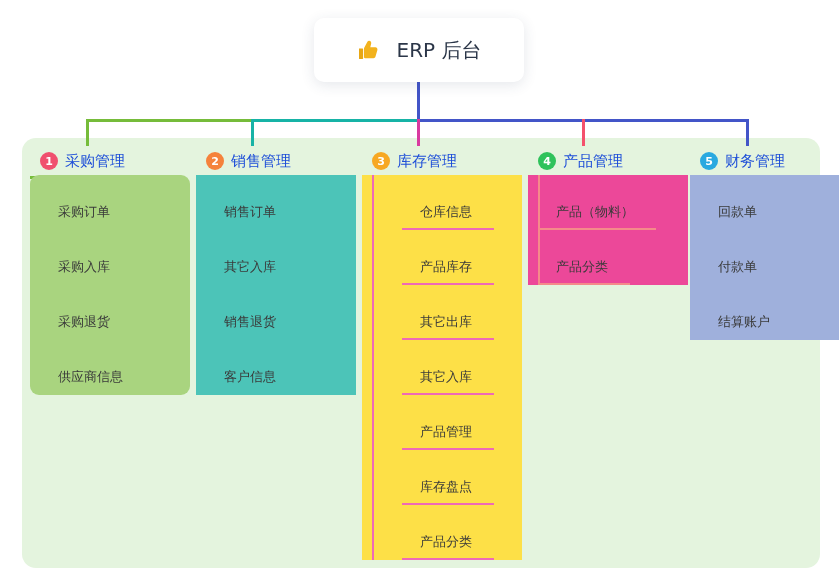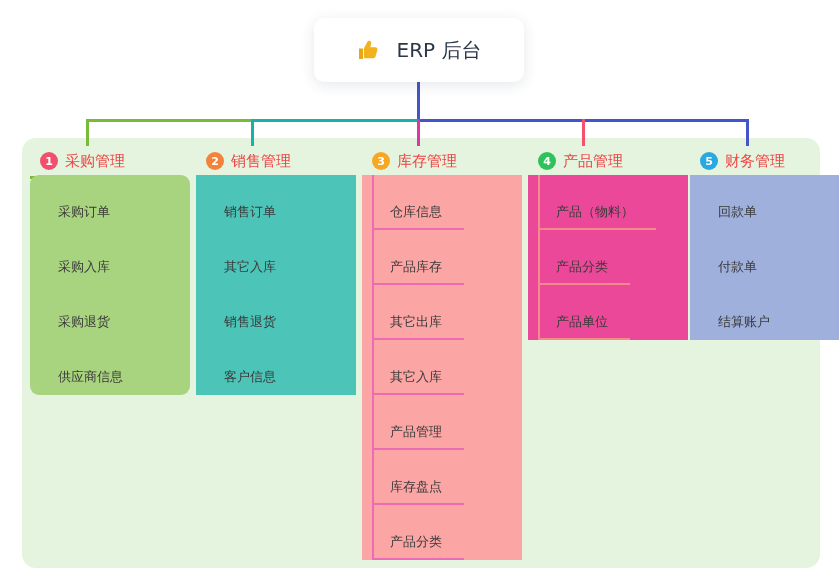--- a/index.html
+++ b/index.html
@@ -29,38 +29,38 @@
   .c-blue{background:#4355c8;}
   .c-magenta{background:#d93aa0;}
   .c-red{background:#f4516c;}
   
   .branch{position:absolute;top:149px;width:160px;z-index:2;}
   .bhead{display:flex;align-items:center;gap:7px;padding-left:10px;height:24px;cursor:default;}
   .badge{
     width:18px;height:18px;border-radius:50%;color:#fff;font-size:11px;
     display:flex;align-items:center;justify-content:center;flex:0 0 18px;font-weight:bold;
   }
-  .blabel{font-size:15px;color:#ef4444;font-weight:500;white-space:nowrap;}
+  .blabel{font-size:15px;color:#1d4ed8;font-weight:500;white-space:nowrap;}
   .bline{width:118px;height:3px;margin-top:3px;}
   .children{position:relative;margin-top:-4px;}
   .children::before{
     content:"";position:absolute;left:10px;top:0;bottom:0;width:2px;background:inherit;
   }
   .child{height:55px;display:flex;align-items:flex-end;}
   .child span{
     display:inline-block;margin-left:10px;padding:0 22px 7px 18px;
     font-size:13px;color:#3a3a3a;white-space:nowrap;border-bottom:2px solid #000;
   }
   
   .b1 .badge{background:#f0506e;} .b1 .bline{background:#76bc3a;}
   .b1 .children{background:#a9d47f;border-radius:9px;} .b1 .child span{border-color:#a9d47f;}
   .b2 .badge{background:#f5823b;} .b2 .bline{background:#17b3a6;}
   .b2 .children{background:#4cc4b8;} .b2 .child span{border-color:#4cc4b8;}
   .b3 .badge{background:#f7a823;} .b3 .bline{background:#d93aa0;}
-  .b3 .children{background:#fca5a5;} .b3 .child span{border-color:#ee6ab5;}
+  .b3 .children{background:#fde047;padding-left:30px;} .b3 .child span{border-color:#ee6ab5;}
   .b4 .badge{background:#2fc25b;} .b4 .bline{background:#f4516c;}
   .b4 .children{background:#ec4899;} .b4 .child span{border-color:#f58a8a;}
   .b5 .badge{background:#29a9e0;} .b5 .bline{background:#4355c8;}
   .b5 .children{background:#9fb0dc;} .b5 .child span{border-color:#9fb0dc;text-align:center;}
   
   .children{background-clip:content-box;}
   .children > .child{background:#0000;}
   .children{background-color:transparent;}
   
   .b1 .children::before{background:#a9d47f;}
@@ -177,23 +177,20 @@
       <span class="blabel">产品管理</span>
     </div>
     <div class="bline"></div>
     <div class="children">
       <div class="child">
           <span>产品（物料）</span>
         </div>
       <div class="child">
           <span>产品分类</span>
         </div>
-      <div class="child">
-          <span>产品单位</span>
-        </div>
     </div>
   </div>
 
   <div class="branch b5" style="left:690px;">
     <div class="bhead">
       <span class="badge">5</span>
       <span class="blabel">财务管理</span>
     </div>
     <div class="bline"></div>
     <div class="children">

